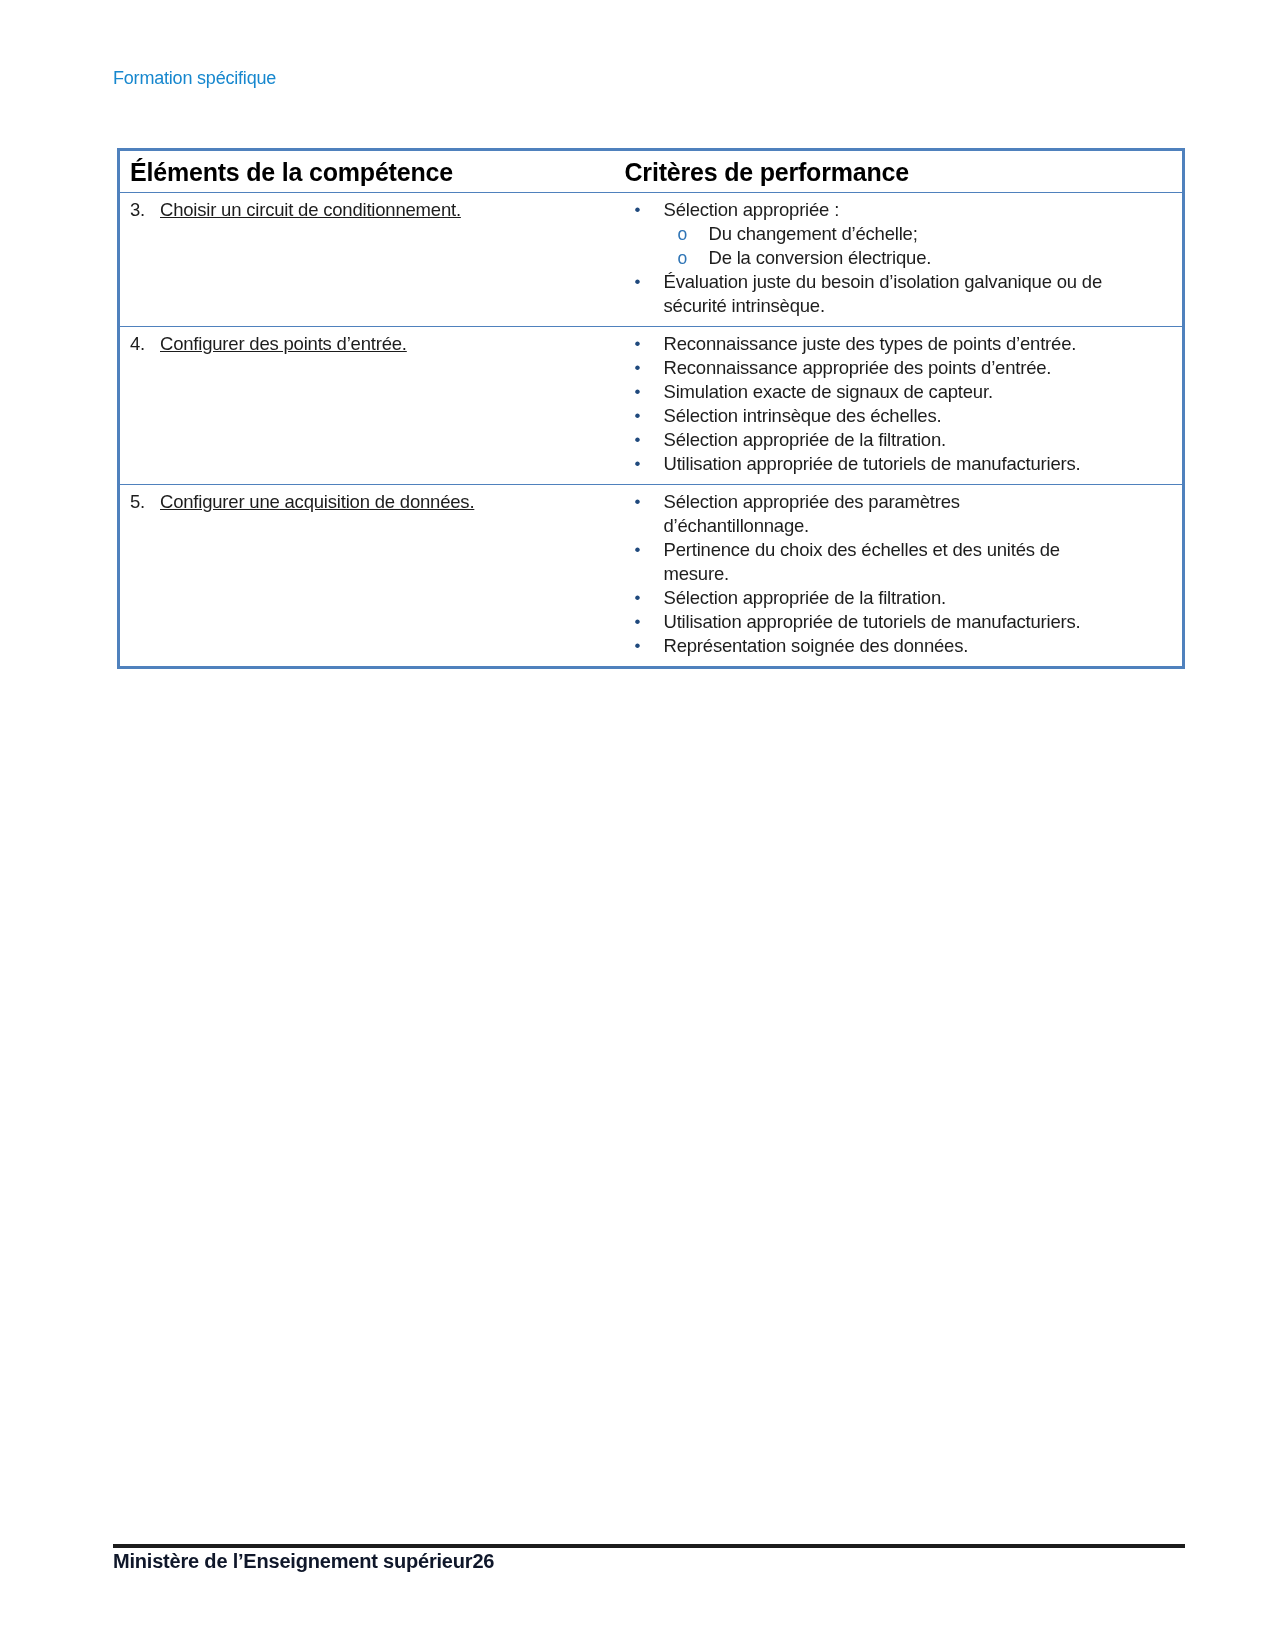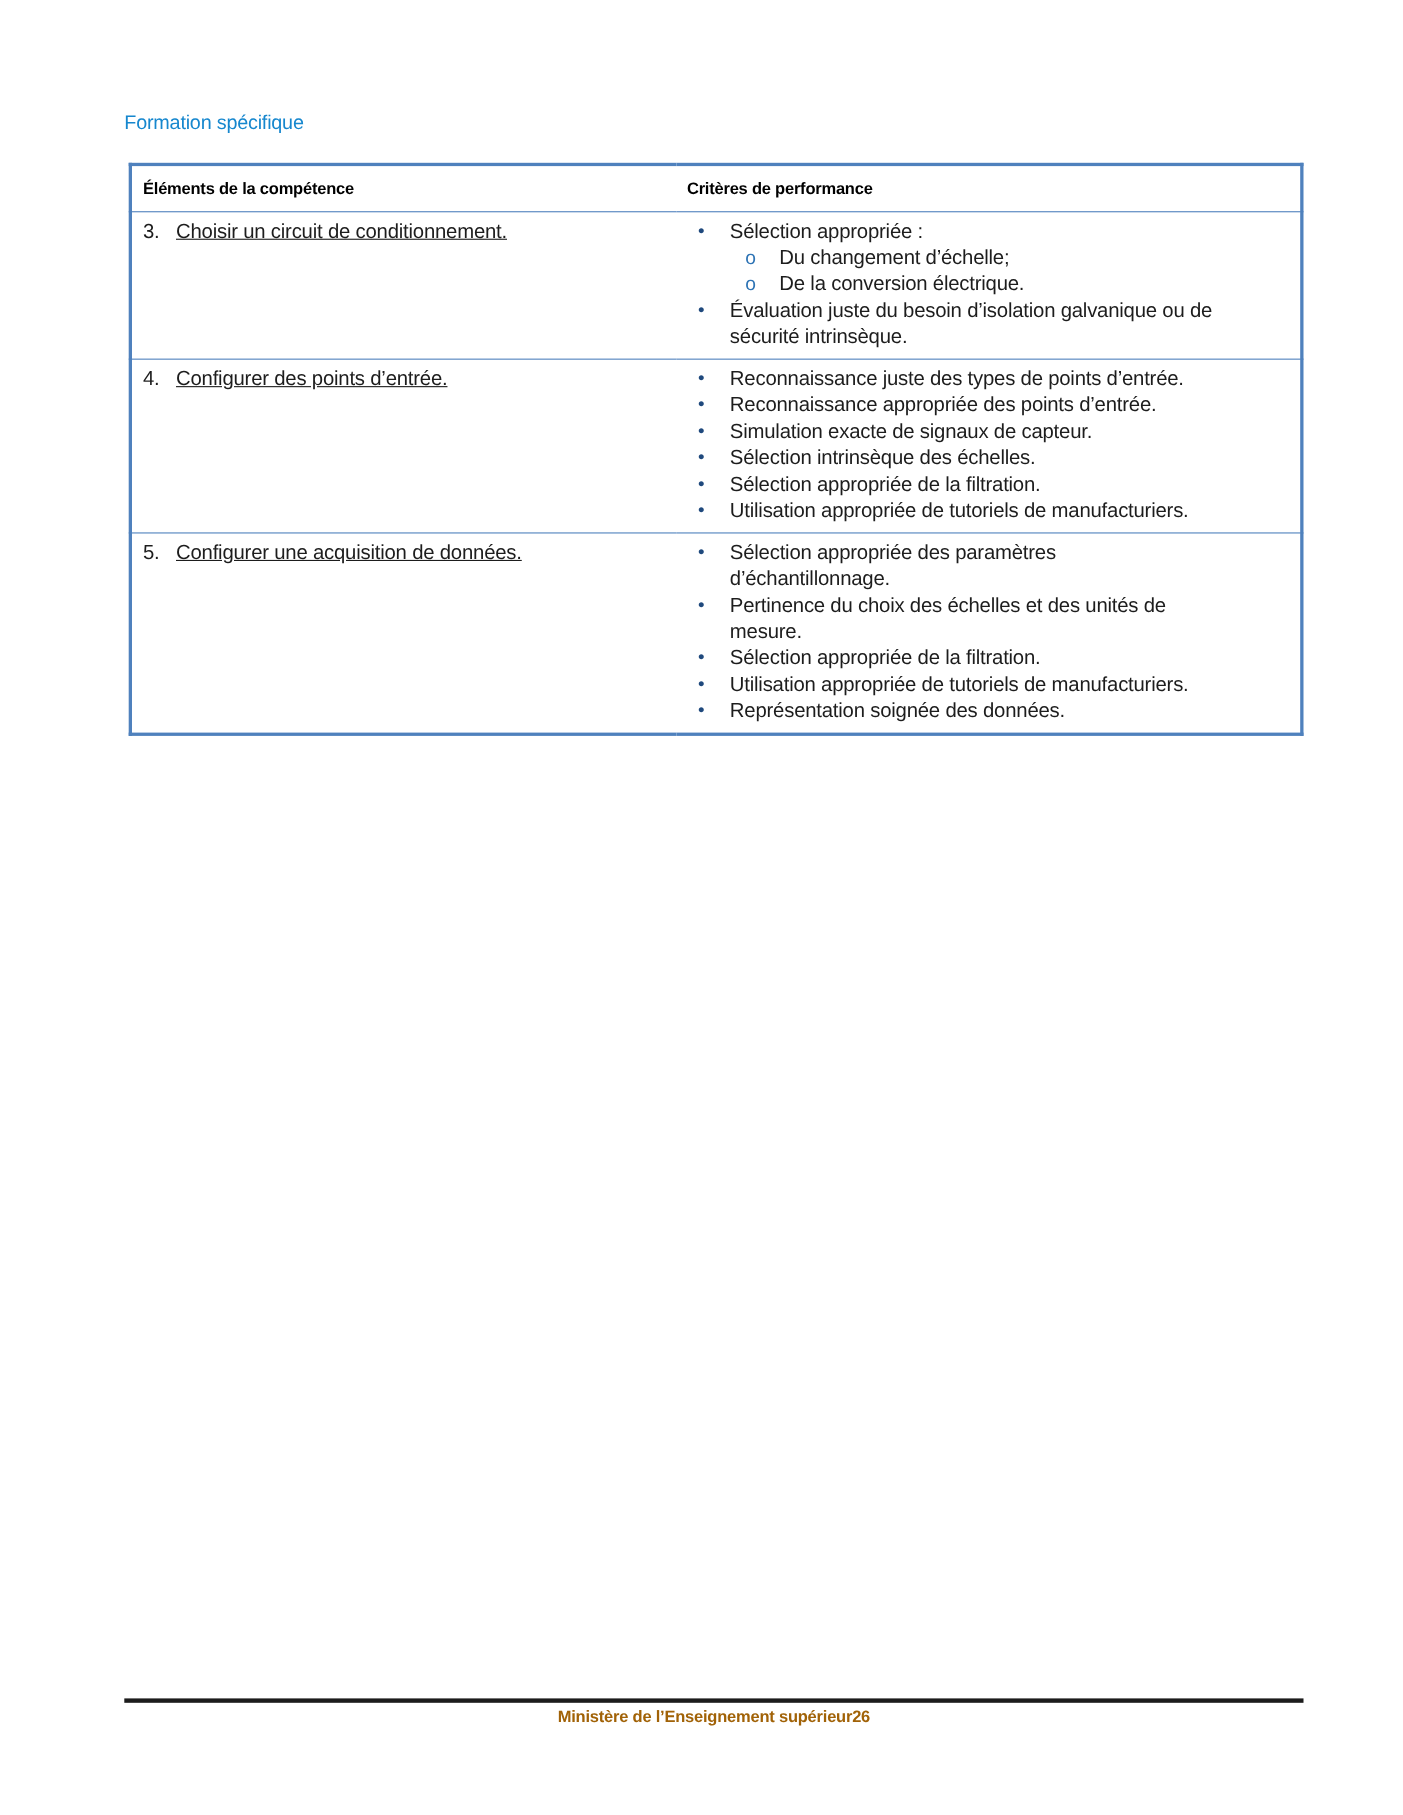--- a/index.html
+++ b/index.html
@@ -19,40 +19,39 @@
   }
 
   
   .top-label {
     position: absolute;
     left: 113px;
     top: 66px;
     font-size: 18px;
     color: #1687ce;
     line-height: 24px;
-    margin-top: 33px;
   }
 
   
   .doc-table {
     position: absolute;
     left: 117px;
     top: 148px;
     width: 1065px;
     border-collapse: collapse;
     table-layout: fixed;
     border: 3px solid #4f81bd;
     font-size: 18.5px;
   }
   .doc-table col.c-left  { width: 496px; }
   .doc-table col.c-right { width: 569px; }
   .doc-table th {
     text-align: left;
     vertical-align: top;
-    font-size: 15px;
+    font-size: 25px;
     font-weight: 700;
     color: #000000;
     padding: 9px 10px 8px 10px;
     line-height: 24px;
     margin-left: 24px;
   }
   .doc-table td {
     vertical-align: top;
     border-top: 1.5px solid #4f81bd;
     padding: 5px 10px 8px 10px;
@@ -94,24 +93,24 @@
 
   
   .footer {
     position: absolute;
     left: 113px;
     top: 1544px;
     width: 1072px;
     border-top: 4px solid #1c1c1c;
     padding-top: 3px;
     display: flex;
-    justify-content: center;
-    font-size: 15px;
+    justify-content: flex-start;
+    font-size: 20px;
     font-weight: 700;
-    color: #a16207;
+    color: #0f172a;
     line-height: 20px;
   }
 </style>
 </head>
 <body>
 
 <div class="page">
 
   <div class="top-label">Formation spécifique</div>
 

